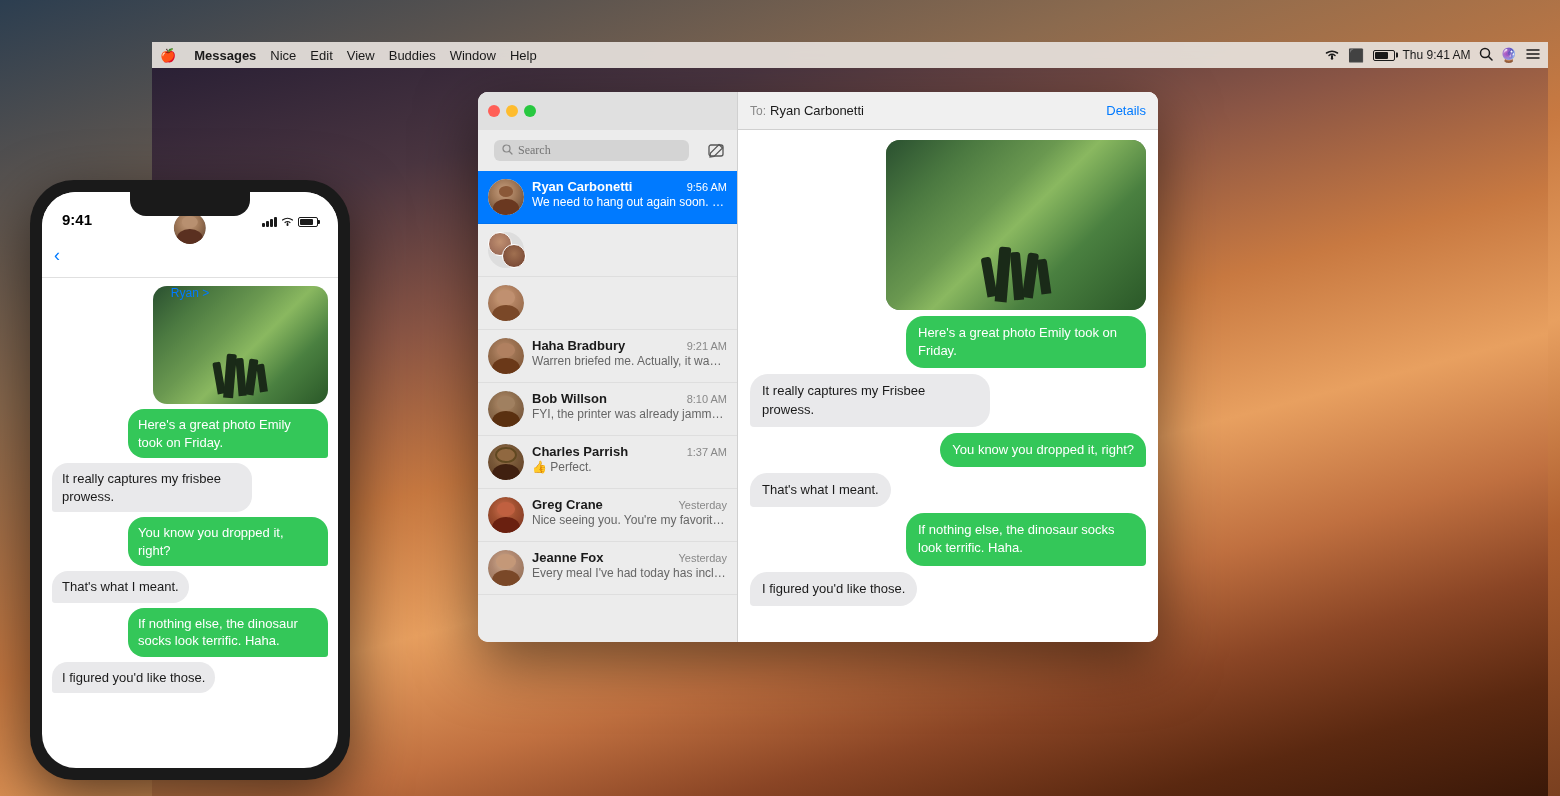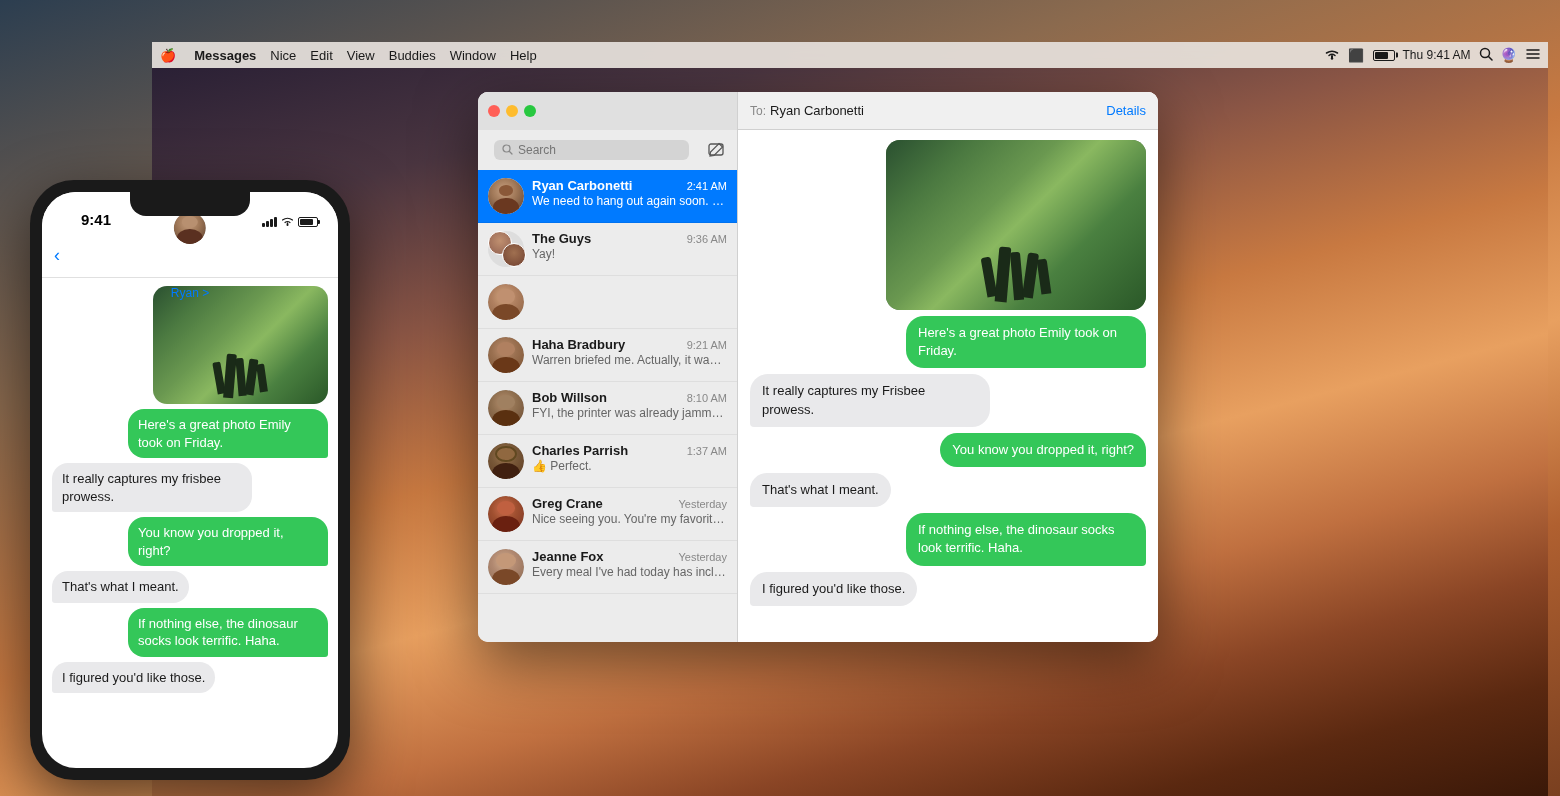--- a/index.html
+++ b/index.html
@@ -108,20 +108,21 @@
       font-size: 11px;
       color: #888;
     }
     .sidebar-search input {
       border: none;
       background: transparent;
       outline: none;
       font-size: 12px;
       color: #666;
       width: 100%;
+      font-family: Liberation Serif, serif;
     }
     .sidebar-compose {
       margin-left: auto;
       width: 26px; height: 26px;
       display: flex;
       align-items: center;
       justify-content: center;
       font-size: 14px;
       color: #555;
       cursor: pointer;
@@ -255,21 +256,21 @@
     .iphone-statusbar {
       height: 42px;
       background: #fff;
       display: flex;
       align-items: flex-end;
       padding: 0 20px 6px;
       justify-content: space-between;
       font-size: 12px;
       font-weight: 600;
     }
-    .iphone-statusbar-time { font-size: 15px; font-weight: 700; margin-left: 19px; }
+    .iphone-statusbar-time { font-size: 15px; font-weight: 700; }
 
     
     .iphone-nav {
       height: 44px;
       background: rgba(255,255,255,0.92);
       border-bottom: 1px solid #e0e0e0;
       display: flex;
       align-items: center;
       padding: 0 12px;
       position: relative;
@@ -481,37 +482,30 @@
       <div class="conv-item active">
         <div class="conv-avatar">
           <div style="width:36px;height:36px;border-radius:50%;background:radial-gradient(circle at 45% 35%, #c8a080 0%, #a07858 40%, #7a5840 70%, #5a3828 100%);position:relative;overflow:hidden;">
             <div style="position:absolute;top:20%;left:30%;width:40%;height:30%;background:#8a5838;border-radius:50%;"></div>
             <div style="position:absolute;top:55%;left:15%;width:70%;height:50%;background:#6a3820;border-radius:50% 50% 0 0;"></div>
           </div>
         </div>
         <div class="conv-body">
           <div class="conv-header">
             <span class="conv-name">Ryan Carbonetti</span>
-            <span class="conv-time">2:41 AM</span>
+            <span class="conv-time">9:56 AM</span>
           </div>
           <div class="conv-preview">We need to hang out again soon. Don't be extinct, okay?</div>
         </div>
       </div>
 
       <div class="conv-item">
         <div class="conv-avatar avatar-guys">
           <div class="sub1"></div>
           <div class="sub2"></div>
-        </div>
-        <div class="conv-body">
-          <div class="conv-header">
-            <span class="conv-name">The Guys</span>
-            <span class="conv-time">9:36 AM</span>
-          </div>
-          <div class="conv-preview">Yay!</div>
         </div>
       </div>
 
       <div class="conv-item">
         <div class="conv-avatar">
           <div style="width:36px;height:36px;border-radius:50%;background:radial-gradient(circle at 45% 35%, #d4a880 0%, #b08060 40%, #8a6040 100%);position:relative;overflow:hidden;">
             <div style="position:absolute;top:55%;left:10%;width:80%;height:60%;background:#7a4828;border-radius:50% 50% 0 0;"></div>
             <div style="position:absolute;top:15%;left:25%;width:50%;height:40%;background:#c09070;border-radius:50%;"></div>
           </div>
         </div>

